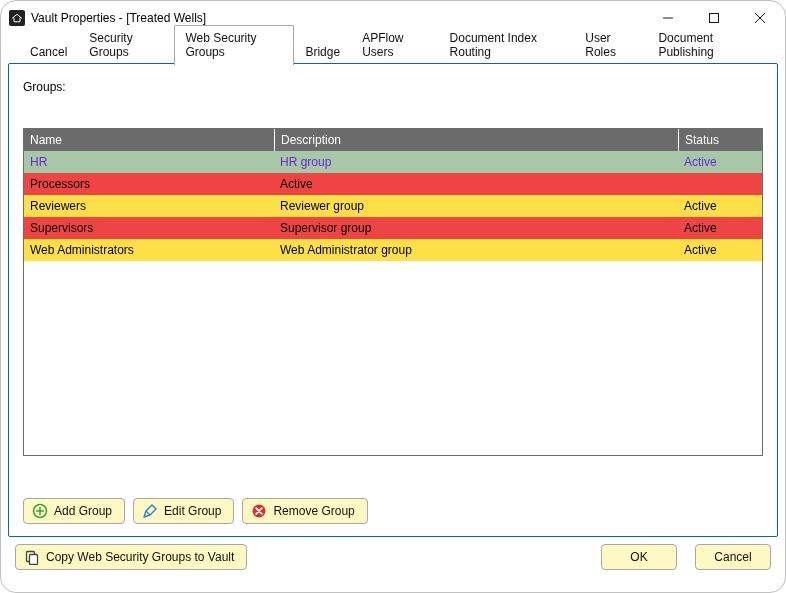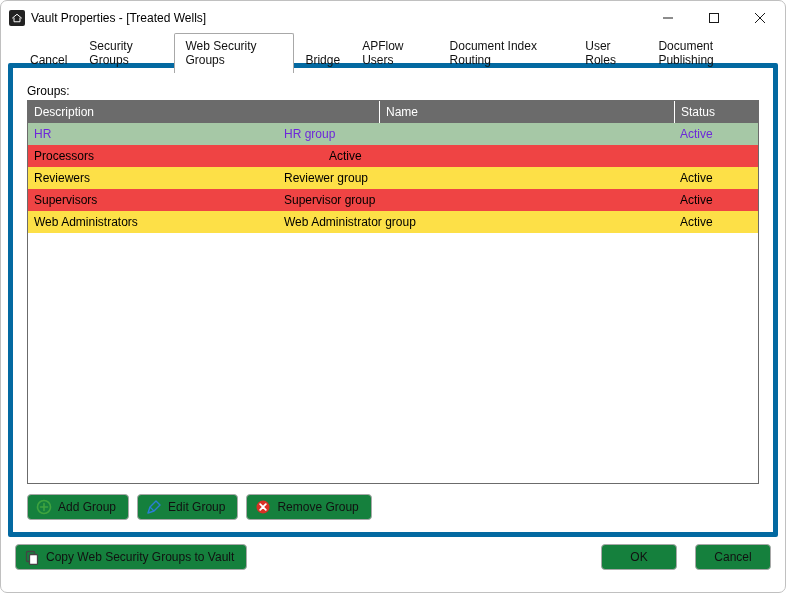--- a/index.html
+++ b/index.html
@@ -3,21 +3,21 @@
 <meta charset="utf-8">
 <style>
   * { box-sizing: border-box; font-family: "Segoe UI", Tahoma, sans-serif; font-size: 12px; }
   html, body { margin: 0; padding: 0; }
   body { background: #fff; }
 
   .window {
     width: 786px;
     height: 593px;
     border: 1px solid #c0c0c0;
-    border-radius: 7px;
+    border-radius: 16px;
     background: #fff;
     display: flex;
     flex-direction: column;
     overflow: hidden;
   }
 
   .titlebar {
     height: 34px;
     display: flex;
     align-items: center;
@@ -49,37 +49,38 @@
     padding: 0 18px;
     gap: 0;
   }
   .tabbar .tab {
     padding: 5px 10px 6px 10px;
     color: #111;
     cursor: default;
     border: 1px solid transparent;
     border-bottom: none;
     position: relative;
-    top: 10px;
+    top: 2px;
   }
   .tabbar .tab.selected {
     background: #fff;
     border-color: #a8a8a8;
     border-top-left-radius: 2px;
     border-top-right-radius: 2px;
     z-index: 2;
   }
   .tab-content-border {
     flex: 1;
     margin: 0 7px 7px 7px;
-    border: 5px solid #0369a1;
+    border: 1px solid #0369a1;
     border-radius: 2px;
     padding: 16px 14px 12px 14px;
     display: flex;
     flex-direction: column;
+    gap: 32px;
   }
 
   .groups-label { margin-bottom: 2px; color: #000; }
 
   .grid {
     border: 1px solid #6b6b6b;
     background: #fff;
     flex: 1;
     display: flex;
     flex-direction: column;
@@ -94,21 +95,21 @@
   }
   .grid-header .col {
     display: flex;
     align-items: center;
     padding: 0 6px;
     border-left: 1px solid #fff;
   }
   .grid-header .col:first-child { border-left: none; }
   .col-name   { width: 250px; }
   .col-desc   { flex: 1; }
-  .col-status { width: 84px; margin-left: 45px; }
+  .col-status { width: 84px; }
 
   .grid-body {
     flex: 1;
     overflow: auto;
   }
   .row {
     display: flex;
     height: 22px;
     align-items: center;
     background: #fde047;
@@ -123,21 +124,21 @@
   .toolbar-row {
     margin-top: 10px;
     display: flex;
     gap: 8px;
   }
   .btn {
     height: 26px;
     padding: 0 12px 0 8px;
     border: 1px solid #a8a8a8;
     border-radius: 4px;
-    background: #15803d;
+    background: #fef9c3;
     display: inline-flex;
     align-items: center;
     gap: 6px;
     cursor: default;
     color: #111;
   }
   .btn .ico { width: 16px; height: 16px; display: inline-flex; align-items: center; justify-content: center; }
 
   .footer {
     height: 48px;
@@ -195,22 +196,22 @@
       <div class="tab">User Roles</div>
       <div class="tab">Document Publishing</div>
     </div>
 
   <div class="tab-content-border">
 
     <div class="groups-label">Groups:</div>
 
     <div class="grid">
       <div class="grid-header">
+        <div class="col col-name">Name</div>
         <div class="col col-desc">Description</div>
-        <div class="col col-name">Name</div>
         <div class="col col-status">Status</div>
       </div>
       <div class="grid-body" id="grid-body">
           <div class="row selected">
             <div class="cell col-name">HR</div>
             <div class="cell col-desc">HR group</div>
             <div class="cell col-status">Active</div>
           </div>
           <div class="row alt">
             <div class="cell col-name">Processors</div>

